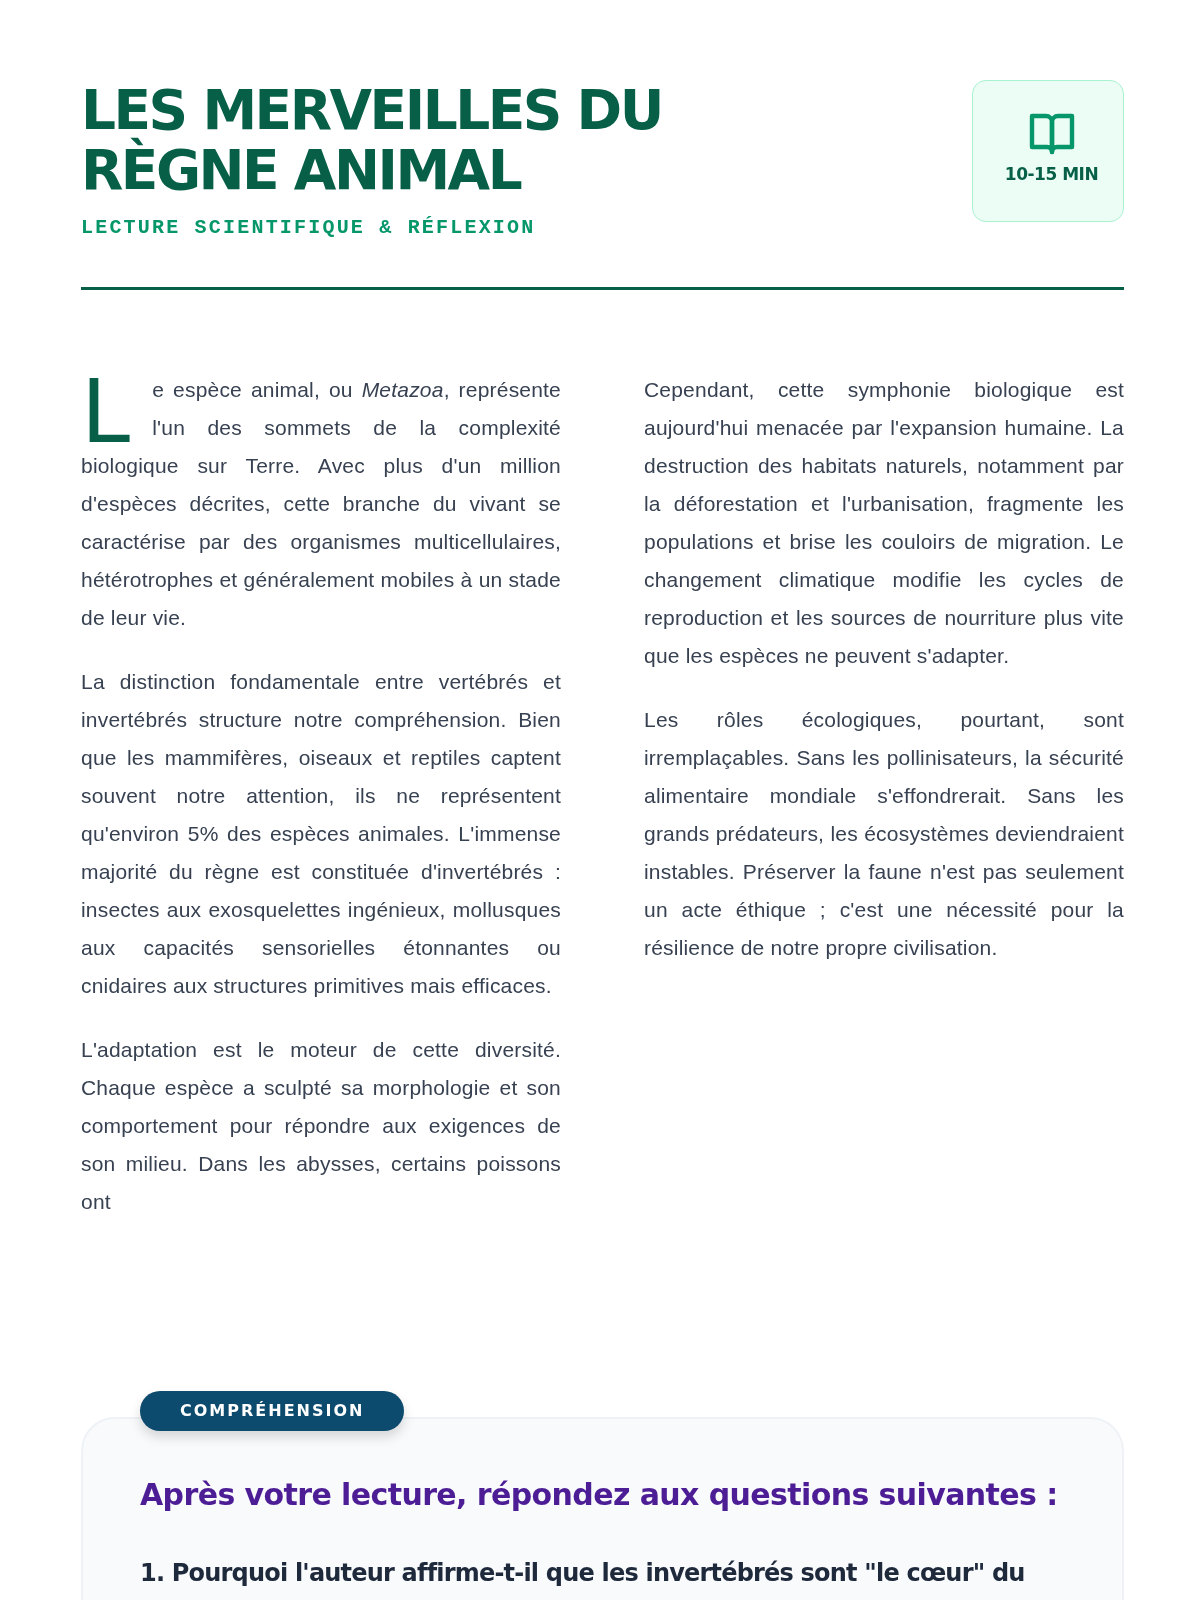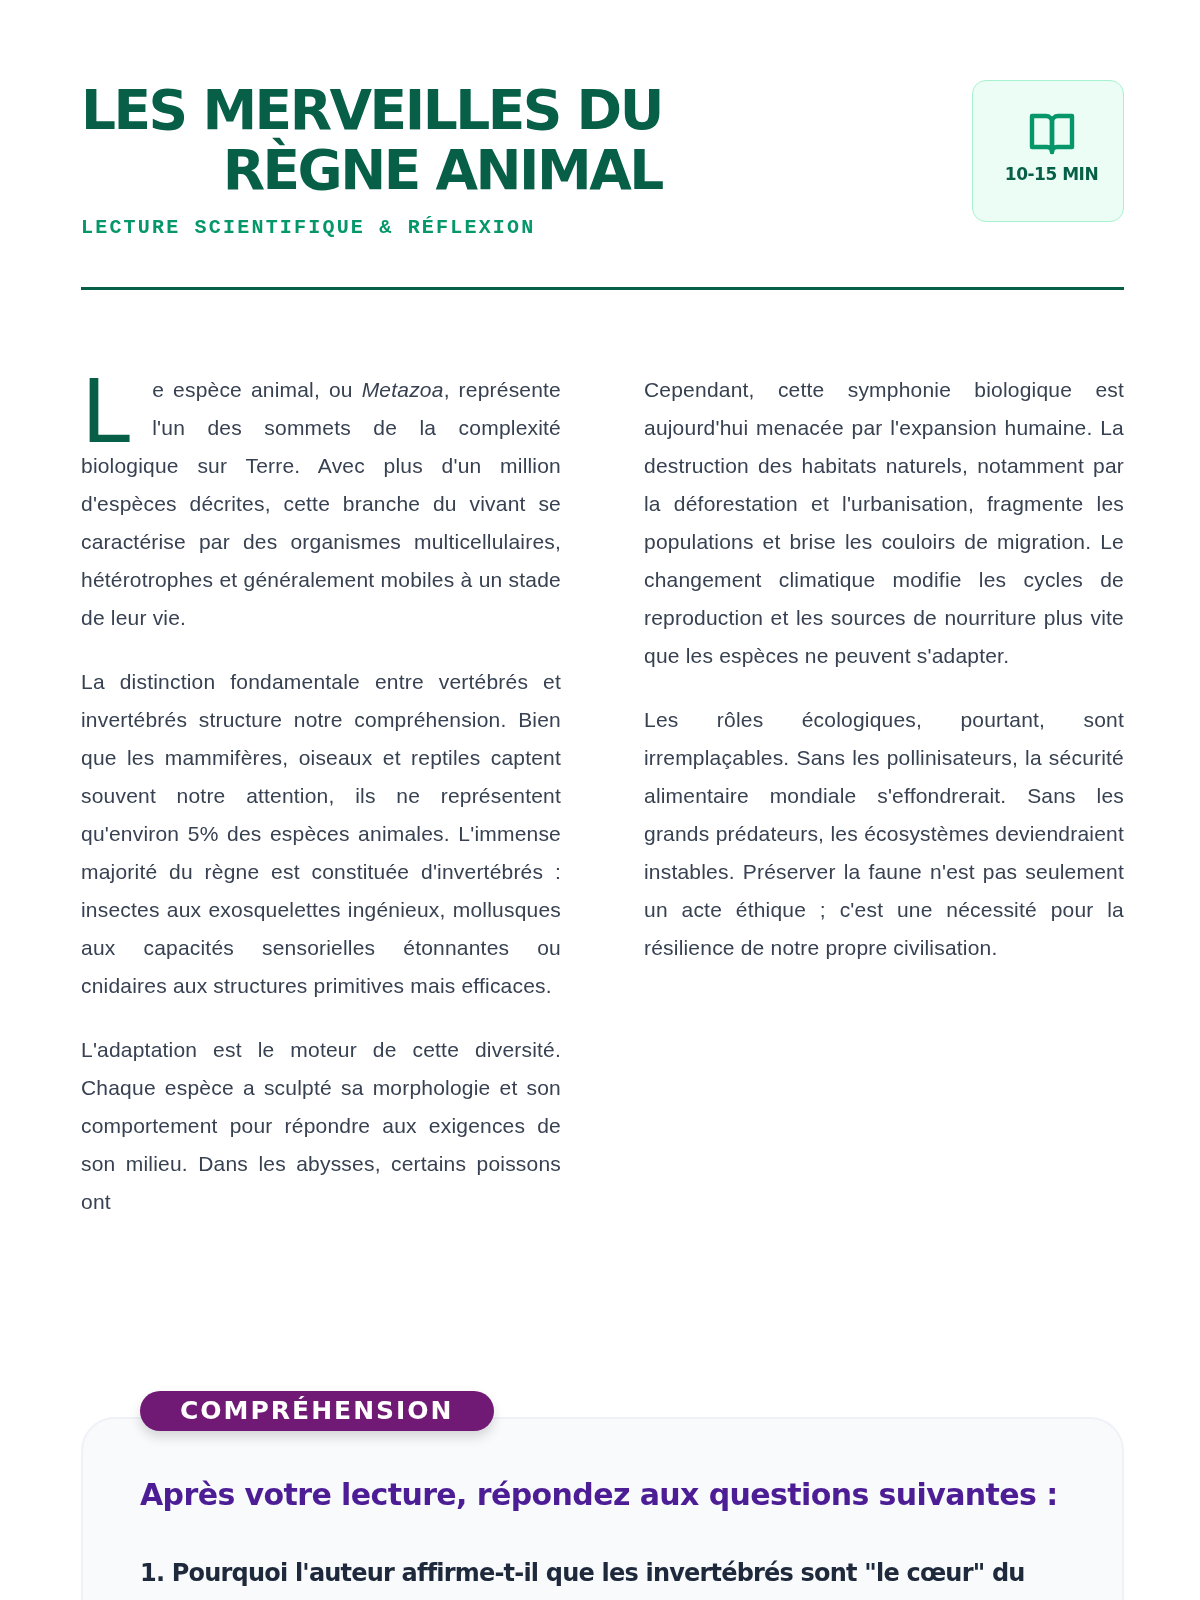--- a/index.html
+++ b/index.html
@@ -1,34 +1,34 @@
 <!DOCTYPE html>
 <html><head>
 <meta charset="utf-8">
 <style>
   html, body { margin: 0; padding: 0; background: #ffffff; }
   body { width: 1200px; height: 1600px; overflow: hidden; position: relative; font-family: "Liberation Sans", sans-serif; }
   .page { position: absolute; left: 81px; top: 0; width: 1043px; }
 
-  .header { position: relative; height: 290px; text-align: right; }
+  .header { position: relative; height: 290px; }
   .title { position: absolute; left: 0; top: 80px; margin: 0; font-family: "DejaVu Sans", sans-serif; font-weight: bold; font-size: 55px; line-height: 60px; letter-spacing: -2.5px; color: #065f46; text-transform: uppercase; }
   .subtitle { position: absolute; left: 0; top: 216px; font-family: Liberation Mono, monospace; font-weight: bold; font-size: 20px; letter-spacing: 2.2px; color: #059669; }
   .badge { position: absolute; right: 0; top: 80px; width: 152px; height: 142px; box-sizing: border-box; border: 1.5px solid #a7f3d0; border-radius: 14px; background: #ecfdf5; display: flex; flex-direction: column; align-items: center; padding-left: 7px; }
   .badge svg { margin-top: 31px; }
   .badge-text { margin-top: 8px; font-family: "DejaVu Sans", sans-serif; font-weight: bold; font-size: 17px; color: #065f46; letter-spacing: -0.5px; }
   .rule { position: absolute; left: 0; right: 0; top: 287px; height: 3px; background: #065f46; }
 
   .columns { position: absolute; top: 371px; left: 0; width: 1043px; display: flex; justify-content: space-between; }
   .col { width: 480px; }
   .col p { margin: 0 0 26px 0; font-size: 21px; line-height: 38px; color: #374151; text-align: justify; letter-spacing: 0.2px; }
   .drop { float: left; font-family: "DejaVu Sans", sans-serif; font-size: 88px; line-height: 70px; color: #065f46; margin: 6px 22px 0 0; font-weight: normal; }
   em { font-style: italic; }
 
   .quiz { position: absolute; left: 0; top: 1417px; width: 1043px; height: 240px; background: #f8fafc; border: 2px solid #eef2f7; border-radius: 34px; box-sizing: border-box; }
-  .tag { position: absolute; left: 57px; top: -28px; height: 40px; padding: 0 40px; border-radius: 20px; background: #701a75; color: #fff; font-family: "DejaVu Sans", sans-serif; font-weight: bold; font-size: 25px; letter-spacing: 2px; line-height: 40px; box-shadow: 0 6px 12px rgba(0,0,0,0.15); }
+  .tag { position: absolute; left: 57px; top: -28px; height: 40px; padding: 0 40px; border-radius: 20px; background: #0c4a6e; color: #fff; font-family: "DejaVu Sans", sans-serif; font-weight: bold; font-size: 16px; letter-spacing: 2px; line-height: 40px; box-shadow: 0 6px 12px rgba(0,0,0,0.15); }
   .quiz-title { position: absolute; left: 57px; top: 58px; margin: 0; font-family: "DejaVu Sans", sans-serif; font-weight: bold; font-size: 30px; letter-spacing: -0.6px; color: #4c1d95; }
   .q1 { position: absolute; left: 57px; top: 140px; margin: 0; font-family: "DejaVu Sans", sans-serif; font-weight: bold; font-size: 24px; letter-spacing: -0.8px; color: #1e293b; }
 </style>
 </head>
 <body>
 
 <div class="page">
   <div class="header">
     <h1 class="title">
       <span>Les merveilles du</span><br>

